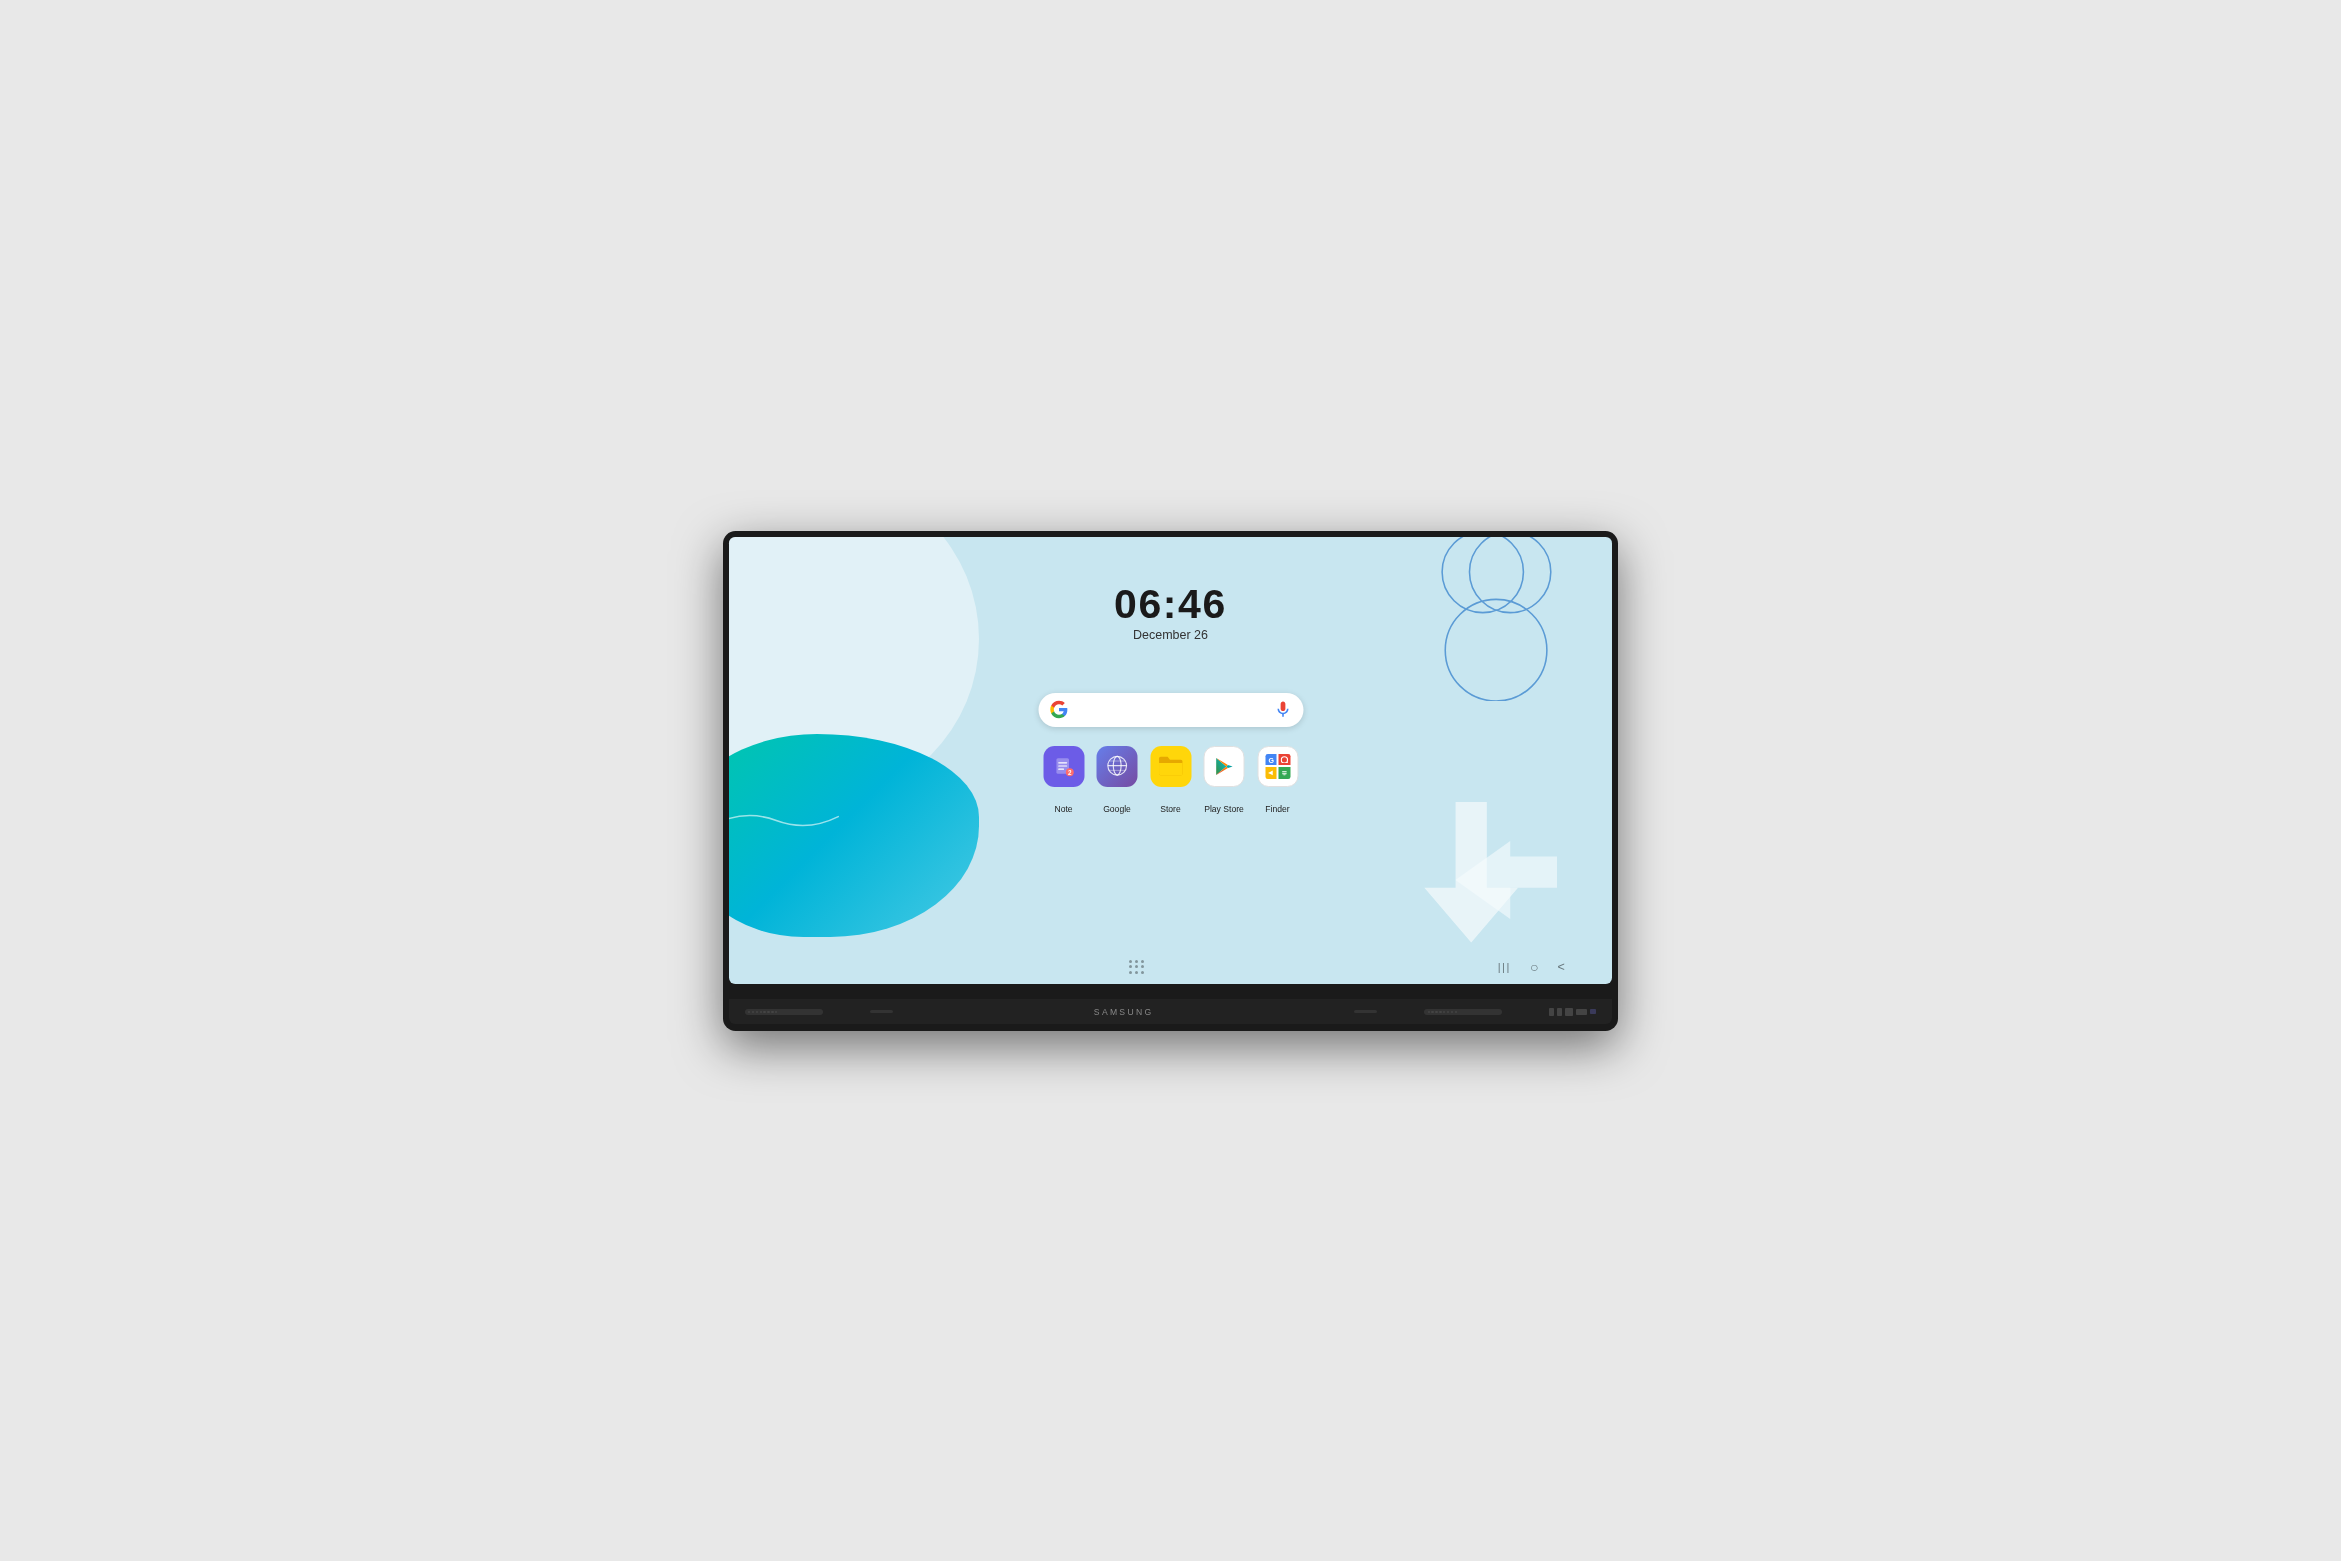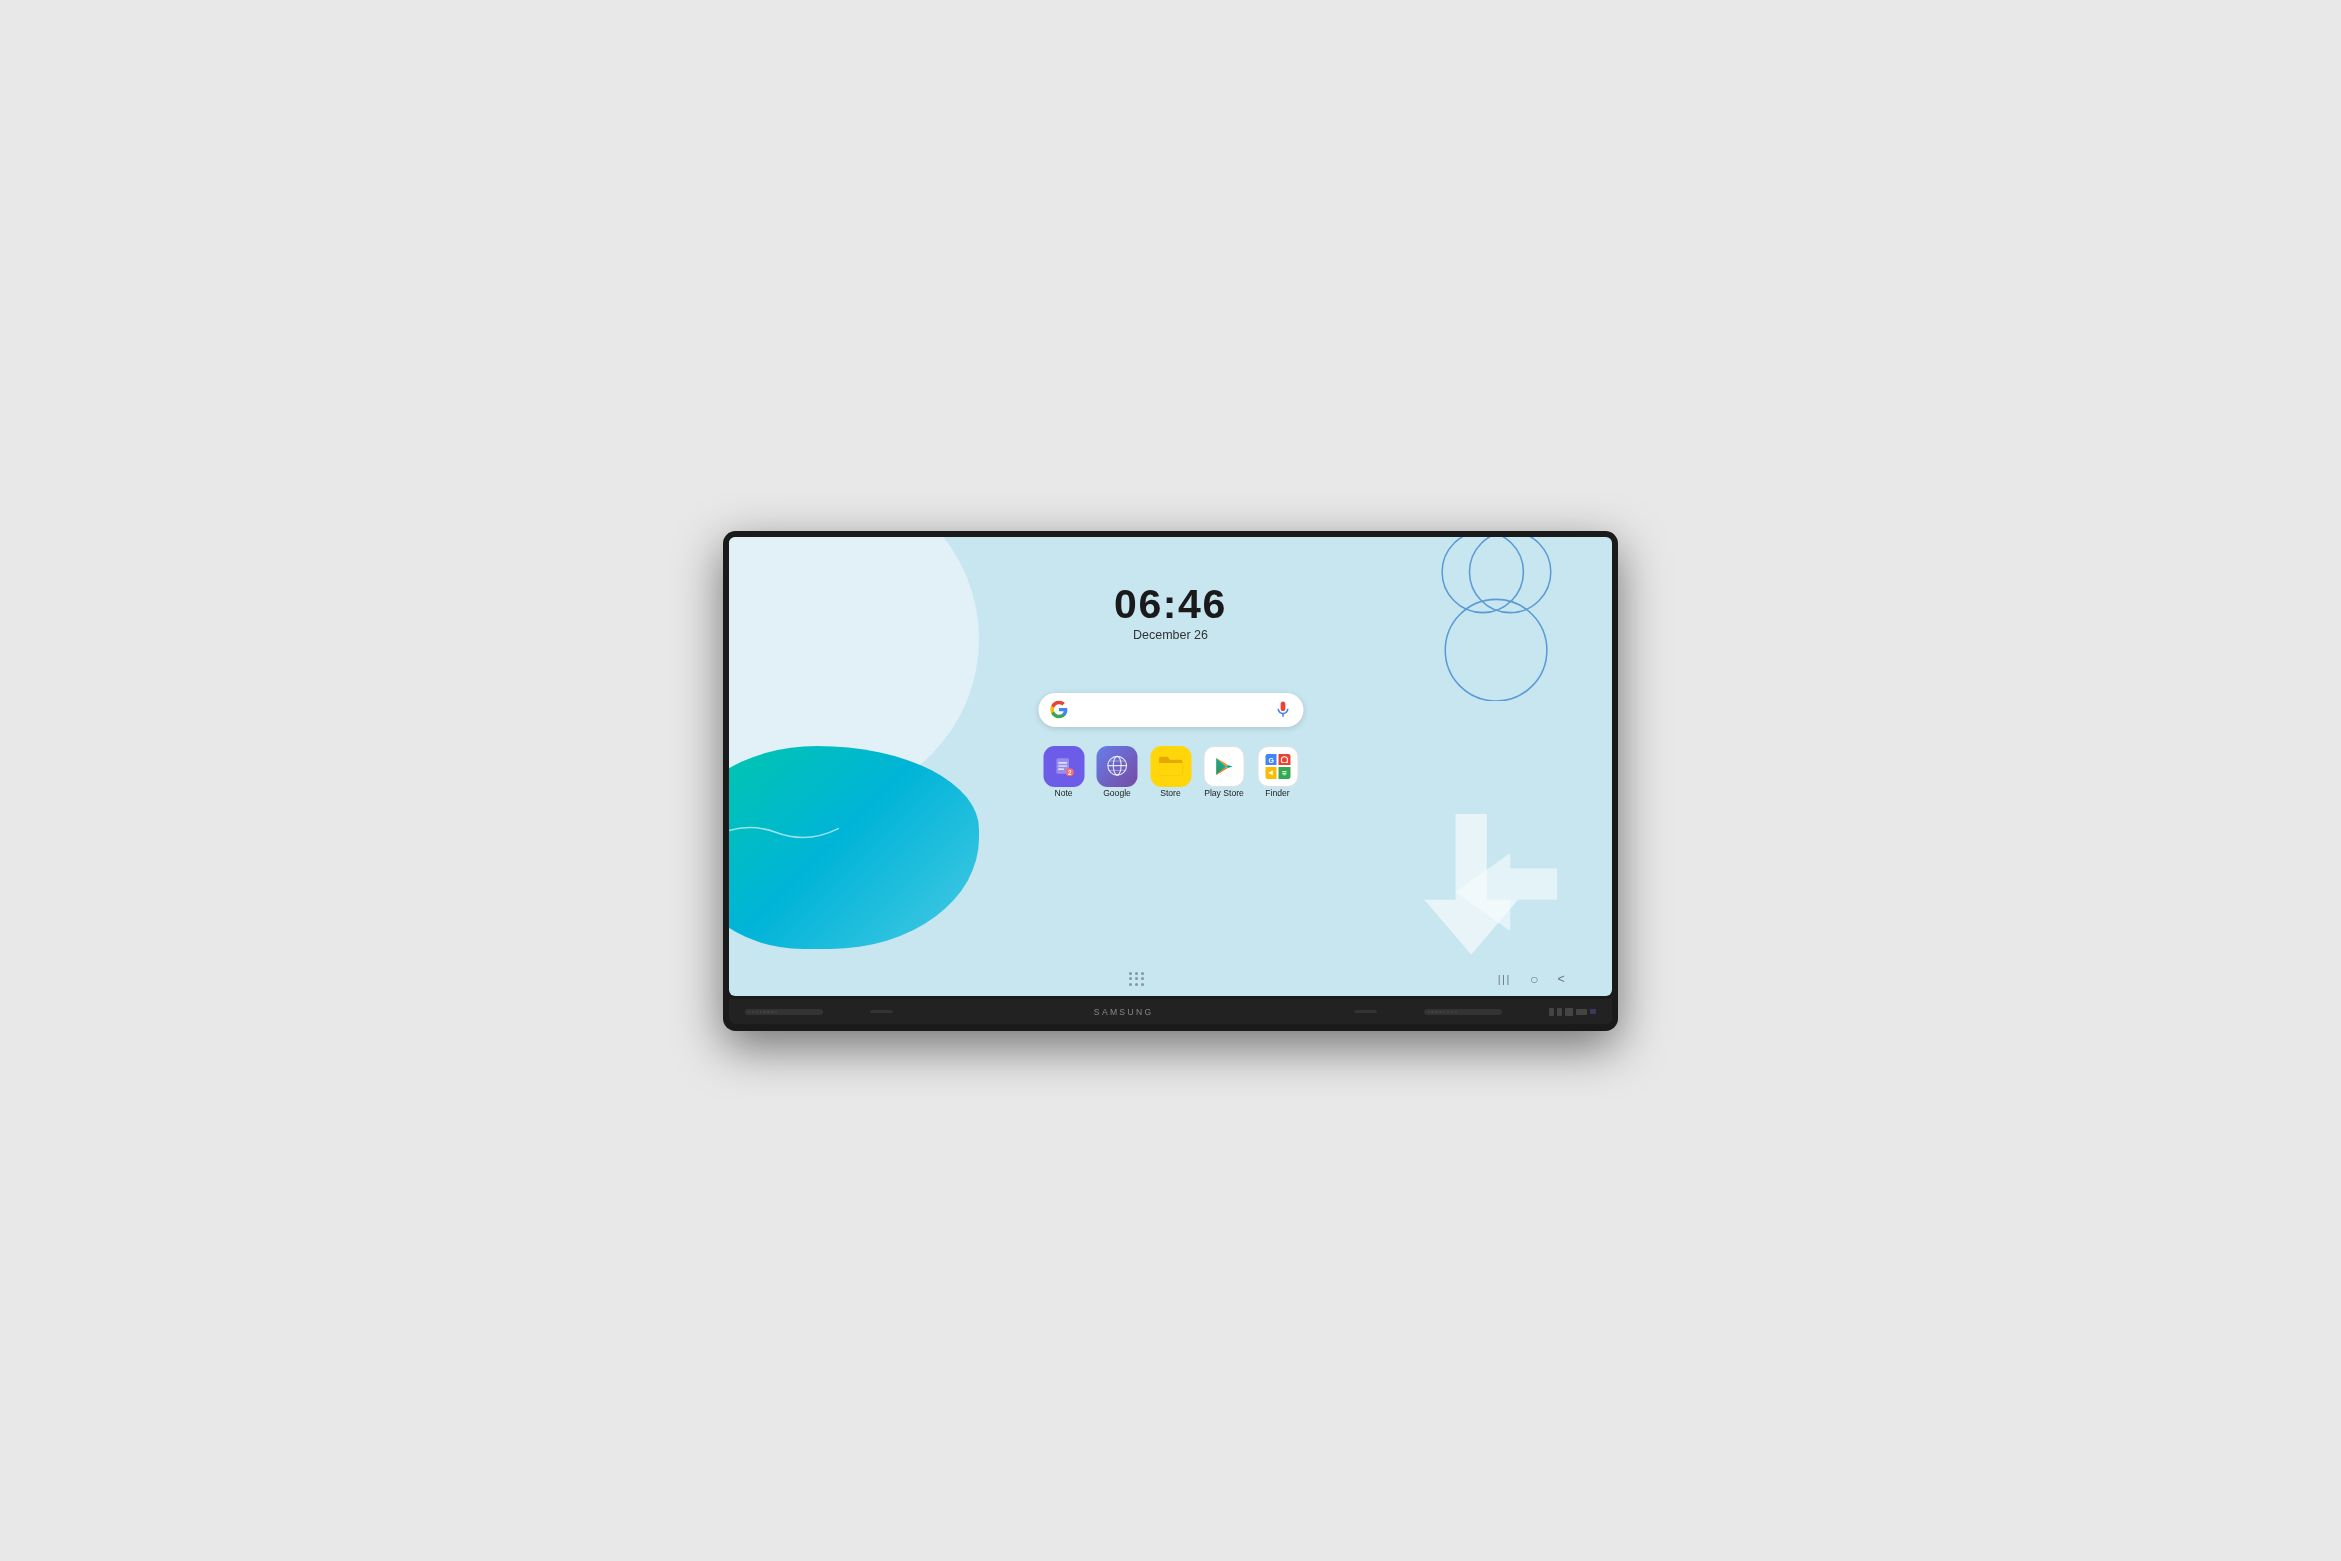--- a/index.html
+++ b/index.html
@@ -137,21 +137,21 @@
       transform: translateX(-50%);
       display: flex;
       gap: 12.5px;
       align-items: flex-start;
     }
 
     .app-item {
       display: flex;
       flex-direction: column;
       align-items: center;
-      gap: 1px;
+      gap: 17px;
       cursor: pointer;
     }
 
     .app-icon {
       width: 41px;
       height: 41px;
       border-radius: 11px;
       display: flex;
       align-items: center;
       justify-content: center;
@@ -202,21 +202,21 @@
 
     
     .tv-bottom {
       height: 25px;
       background: #222;
       border-radius: 0 0 6.2px 6.2px;
       display: flex;
       align-items: center;
       justify-content: space-between;
       padding: 0 15.6px;
-      margin-top: 3px;
+      margin-top: 15px;
     }
 
     .bezel-speaker {
       width: 78px;
       height: 6.2px;
       background: #333;
       border-radius: 3.1px;
       display: flex;
       gap: 1.6px;
       align-items: center;

